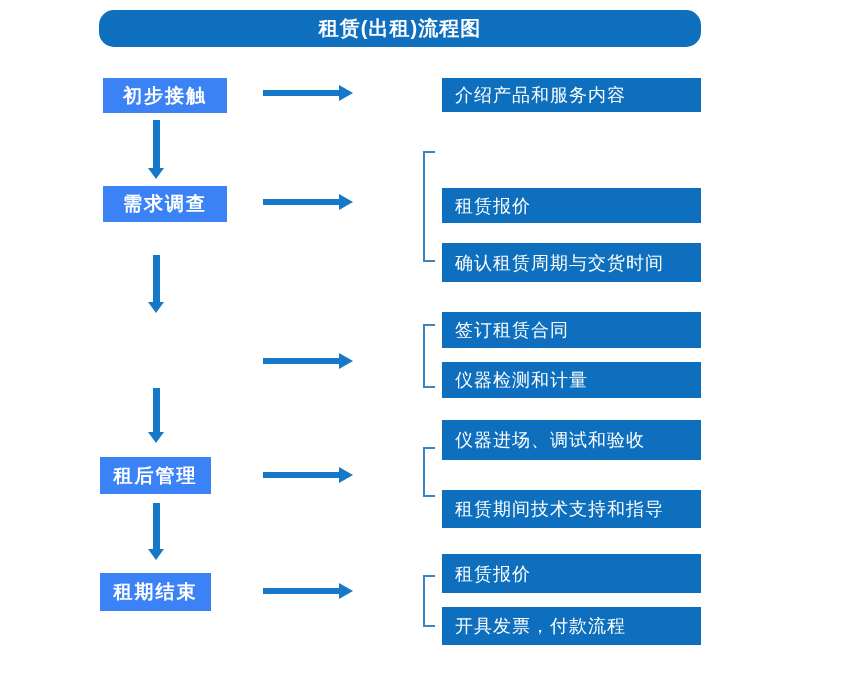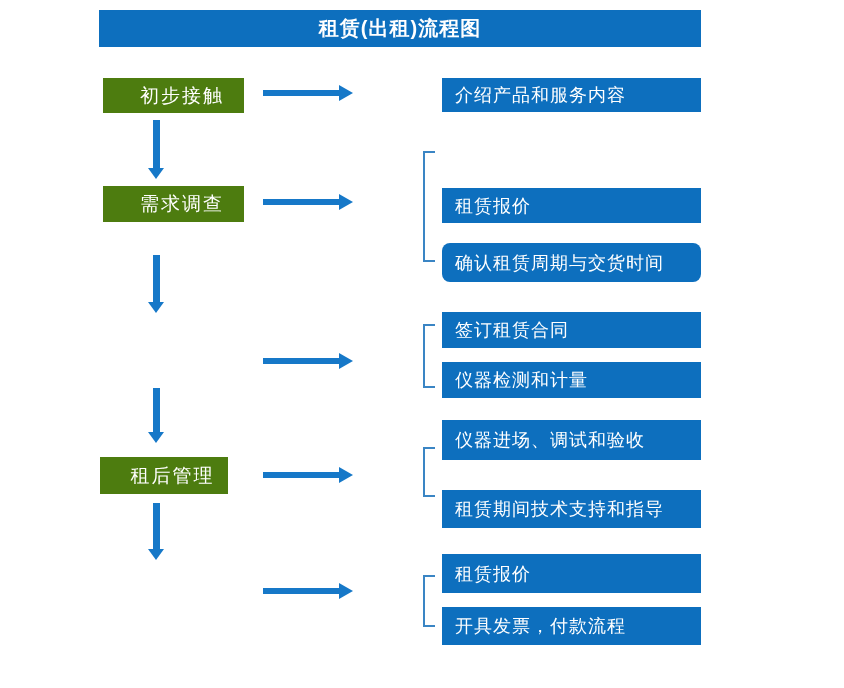--- a/index.html
+++ b/index.html
@@ -2,26 +2,26 @@
 <html><head>
 <meta charset="utf-8">
 <style>
   html,body{margin:0;padding:0;background:#ffffff;}
   body{font-family:"Liberation Sans","DejaVu Sans",sans-serif;}
   .canvas{position:relative;width:844px;height:688px;background:#ffffff;overflow:hidden;}
 
   .banner{
     position:absolute;left:99px;top:10px;width:602px;height:37px;
     background:#0d6fbe;color:#ffffff;font-weight:bold;font-size:20px;
-    display:flex;align-items:center;justify-content:center;letter-spacing:1px;
+    display:flex;align-items:center;justify-content:center;letter-spacing:1px;border-radius:15px;
   }
 
   .stepbox{
-    position:absolute;background:#4d7c0f;color:#ffffff;font-weight:normal;font-size:19px;
-    display:flex;align-items:center;justify-content:center;letter-spacing:2px;padding-left:17px;
+    position:absolute;background:#3b82f6;color:#ffffff;font-weight:bold;font-size:19px;
+    display:flex;align-items:center;justify-content:center;letter-spacing:2px;
   }
   .detailbox{
     position:absolute;left:442px;width:259px;background:#0d6fbe;color:#ffffff;
     font-weight:normal;font-size:18px;display:flex;align-items:center;
     padding-left:13px;box-sizing:border-box;letter-spacing:1px;
   }
 
   
   .h-arrow{position:absolute;left:263px;width:90px;height:16px;}
   .h-arrow .shaft{position:absolute;left:0;top:5px;height:6px;width:77px;background:#1678c8;}
@@ -60,21 +60,21 @@
     <div class="head"></div>
   </div>
 
   <div class="stepbox" style="left:103px;top:186px;width:124px;height:36px;">需求调查</div>
   <div class="h-arrow" style="top:194px;">
     <div class="shaft"></div>
     <div class="head"></div>
   </div>
   <div class="bracket" style="top:151px;height:111px;"></div>
   <div class="detailbox" style="top:188px;height:35px;">租赁报价</div>
-  <div class="detailbox" style="top:243px;height:39px;border-radius:8px;">确认租赁周期与交货时间</div>
+  <div class="detailbox" style="top:243px;height:39px;">确认租赁周期与交货时间</div>
 
   <div class="v-arrow" style="top:255px;height:58px;">
     <div class="shaft"></div>
     <div class="head"></div>
   </div>
 
   <div class="h-arrow" style="top:353px;">
     <div class="shaft"></div>
     <div class="head"></div>
   </div>
@@ -94,20 +94,21 @@
   </div>
   <div class="bracket" style="top:447px;height:50px;"></div>
   <div class="detailbox" style="top:420px;height:40px;">仪器进场、调试和验收</div>
   <div class="detailbox" style="top:490px;height:38px;">租赁期间技术支持和指导</div>
 
   <div class="v-arrow" style="top:503px;height:57px;">
     <div class="shaft"></div>
     <div class="head"></div>
   </div>
 
+  <div class="stepbox" style="left:100px;top:573px;width:111px;height:38px;">租期结束</div>
   <div class="h-arrow" style="top:583px;">
     <div class="shaft"></div>
     <div class="head"></div>
   </div>
   <div class="bracket" style="top:575px;height:52px;"></div>
   <div class="detailbox" style="top:554px;height:39px;">租赁报价</div>
   <div class="detailbox" style="top:607px;height:38px;text-align:center;">开具发票，付款流程</div>
 
 </div>
 

